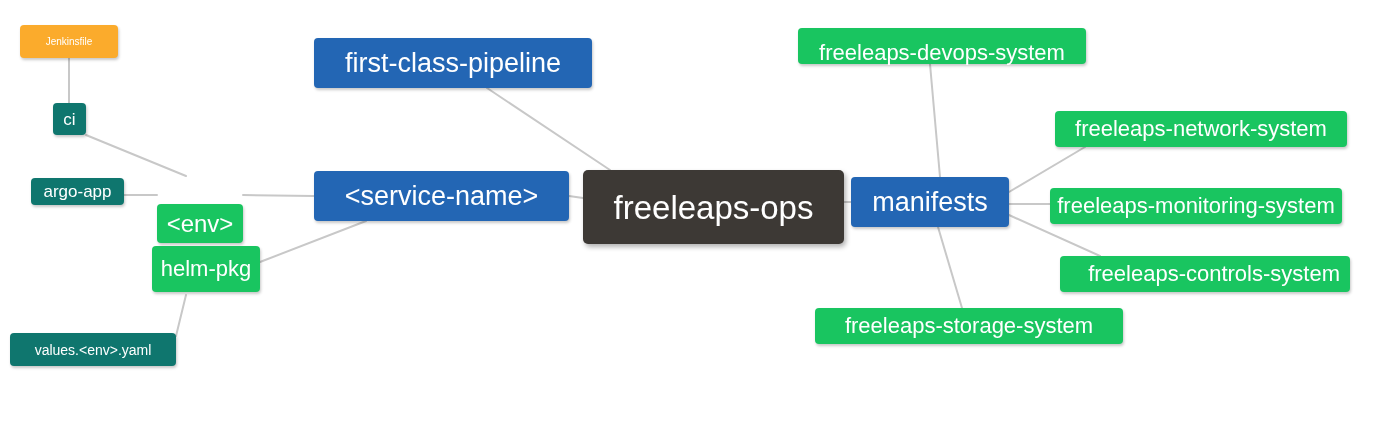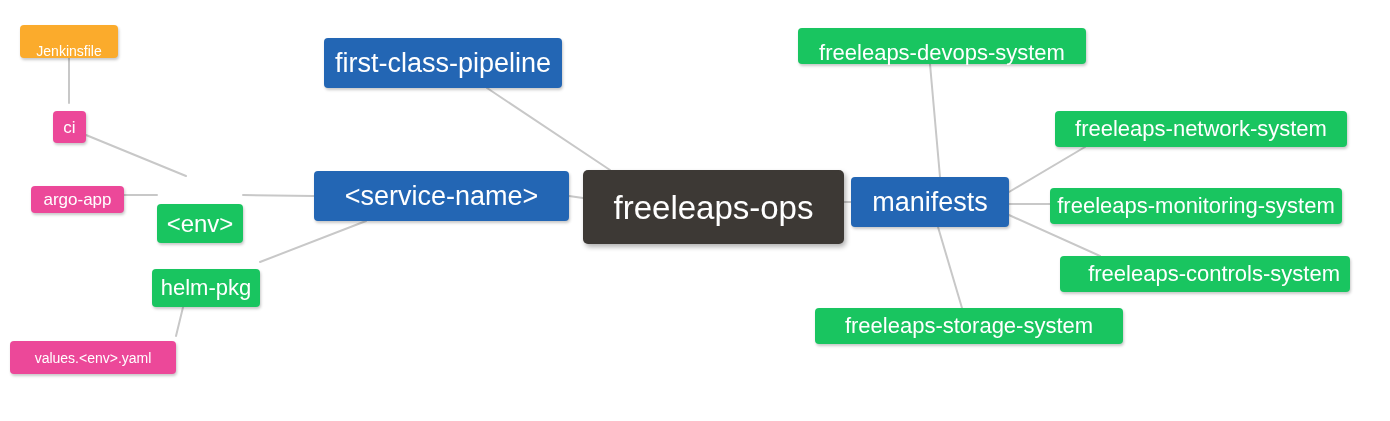--- a/index.html
+++ b/index.html
@@ -48,32 +48,30 @@
   }
   .node.lvl1 {
     background: #2366b4;
     font-size: 27px;
   }
   .node.lvl2-green {
     background: #19c560;
     font-size: 22px;
   }
   .node.lvl2-orange {
-    background: #ec4899;
+    background: #0f766e;
     font-size: 17px;
-    margin-top: 8px;
   }
   .node.lvl2-orange.tiny {
     font-size: 14px;
     text-align: right;
   }
   .node.lvl3-amber {
     background: #fbab2c;
-    font-size: 14px;
-    align-items: flex-end;
+    font-size: 10px;
   }
   .node.env {
     background: #19c560;
     font-size: 24px;
   }
 </style>
 </head>
 <body>
 
 <div id="mindmap">
@@ -99,30 +97,30 @@
       </div>
       <div class="node lvl2-orange" style="left: 53px; top: 103px; width: 33px; height: 32px;">
         <span>ci</span>
       </div>
       <div class="node lvl2-orange" style="left: 31px; top: 178px; width: 93px; height: 27px; align-items: center;">
         <span>argo-app</span>
       </div>
       <div class="node env" style="left: 157px; top: 176px; width: 86px; height: 39px; margin-top: 28px;">
         <span>&lt;env&gt;</span>
       </div>
-      <div class="node lvl2-green" style="left: 152px; top: 269px; width: 108px; height: 38px;">
+      <div class="node lvl2-green" style="left: 152px; top: 246px; width: 108px; height: 46px;">
         <span>helm-pkg</span>
       </div>
       <div class="node lvl2-orange tiny" style="left: 10px; top: 333px; width: 166px; height: 33px;">
         <span>values.&lt;env&gt;.yaml</span>
       </div>
       <div class="node lvl1" style="left: 314px; top: 171px; width: 255px; height: 50px;">
         <span>&lt;service-name&gt;</span>
       </div>
-      <div class="node lvl1" style="left: 324px; top: 38px; width: 238px; height: 50px;">
+      <div class="node lvl1" style="left: 314px; top: 38px; width: 278px; height: 50px;">
         <span>first-class-pipeline</span>
       </div>
       <div class="node root" style="left: 583px; top: 170px; width: 261px; height: 74px;">
         <span>freeleaps-ops</span>
       </div>
       <div class="node lvl1" style="left: 851px; top: 177px; width: 158px; height: 50px;">
         <span>manifests</span>
       </div>
       <div class="node lvl2-green" style="left: 798px; top: 28px; width: 288px; height: 36px; align-items: flex-end;">
         <span>freeleaps-devops-system</span>

